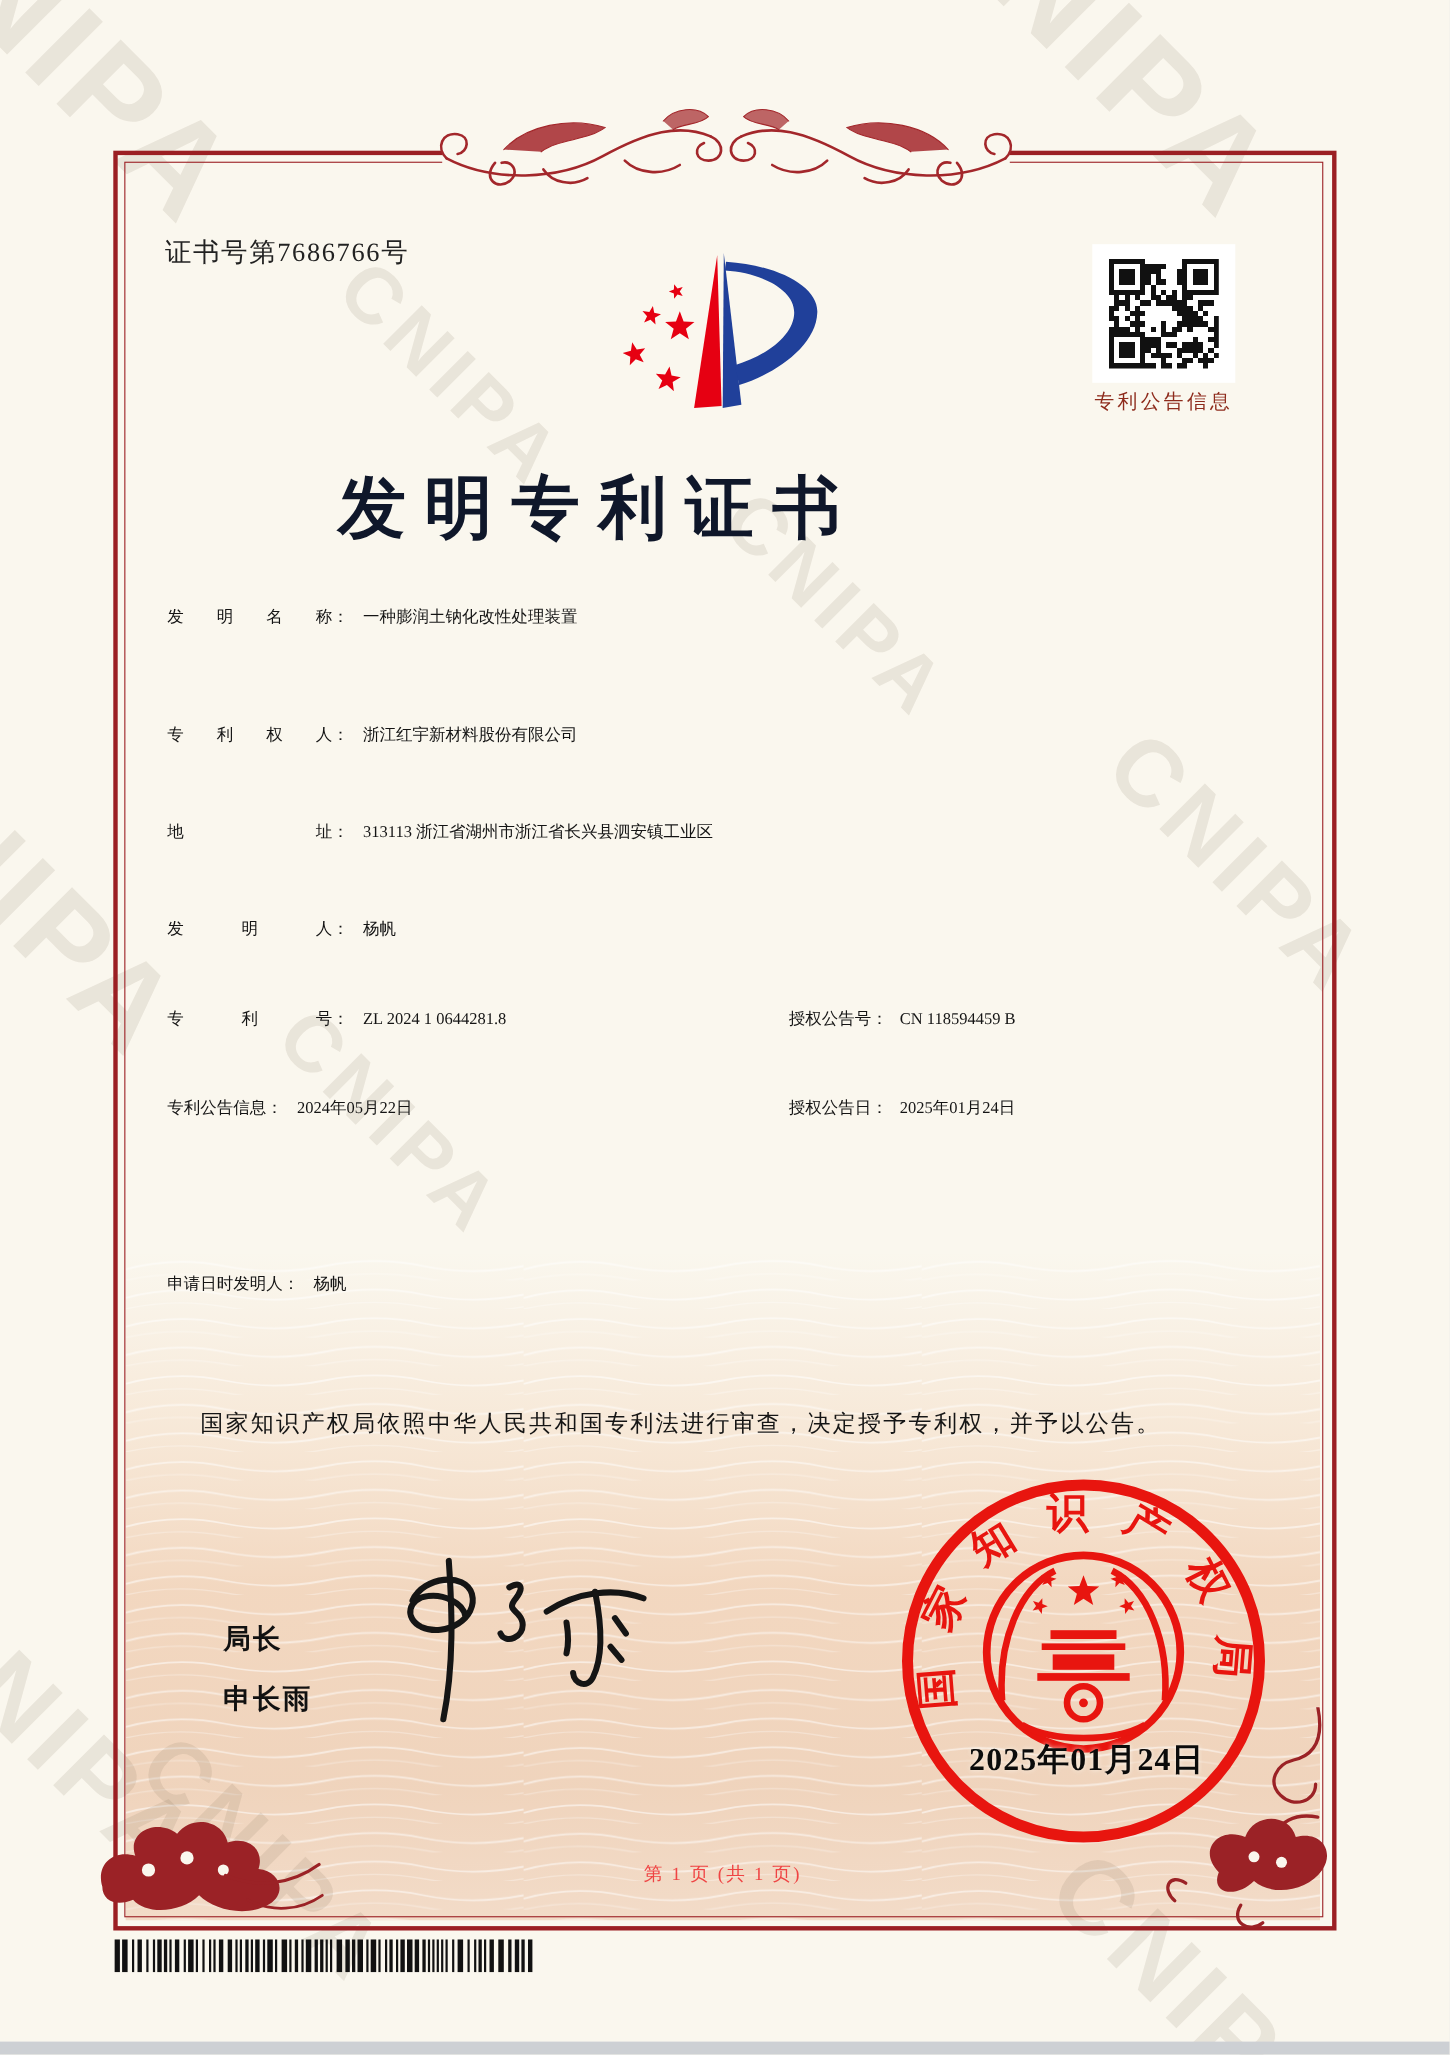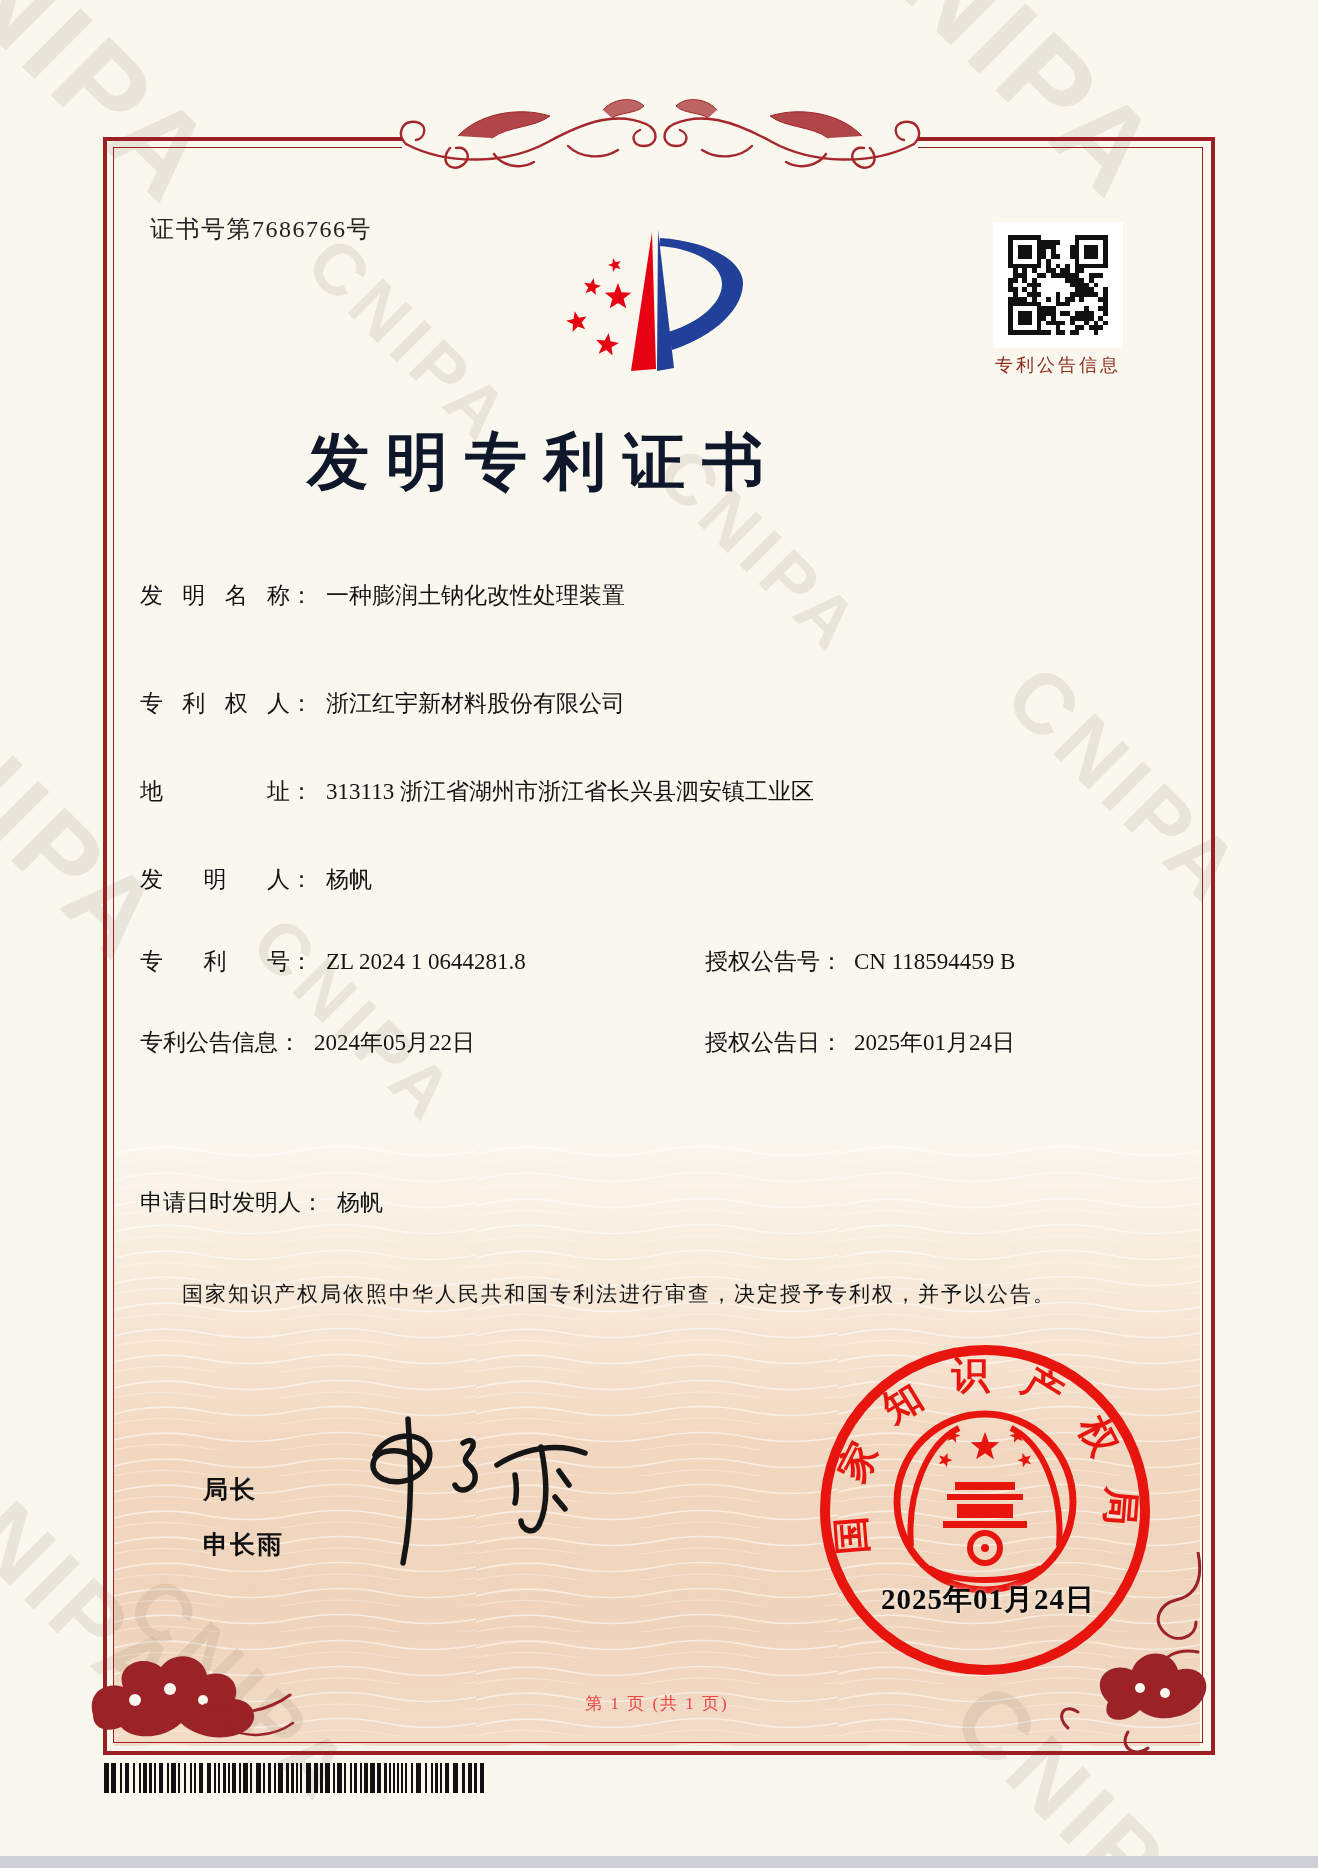--- a/index.html
+++ b/index.html
@@ -27,21 +27,21 @@
   
   .certno{position:absolute;left:150px;top:213px;font-size:24px;letter-spacing:1.5px;color:#222;z-index:6;}
   .logo{position:absolute;left:545px;top:188px;z-index:6;}
   .qr-card{position:absolute;left:993px;top:222px;width:130px;height:126px;background:#ffffff;z-index:6;}
   .qr-card svg{position:absolute;left:15px;top:13px;}
   .qr-caption{position:absolute;left:968px;top:353px;width:180px;text-align:center;
     font-size:18px;letter-spacing:3px;color:#8e2b1c;z-index:6;}
   .title{position:absolute;left:288px;top:420px;width:512px;text-align:center;
     font-size:62px;font-weight:700;letter-spacing:17px;color:#0f172a;z-index:6;}
   
-  .row{position:absolute;left:140px;font-size:23px;white-space:nowrap;z-index:6;color:#141414;margin-top:29px;}
+  .row{position:absolute;left:152px;font-size:15px;white-space:nowrap;z-index:6;color:#141414;}
   .lbl{display:inline-block;vertical-align:top;}
   .jl{width:150px;text-align:justify;text-align-last:justify;}
   .cl{display:inline-block;margin-right:13px;}
   .cell2{position:absolute;left:565px;top:0;white-space:nowrap;text-align:right;}
   .cell2 .cl{margin-right:11px;}
   
   .stmt{position:absolute;left:140px;width:1042px;font-size:21px;letter-spacing:2px;
     color:#151515;z-index:6;white-space:nowrap;}
   .stmt.l1{text-indent:2em;}
   .stmt.l2{width:1045px;text-align:justify;text-align-last:justify;white-space:normal;}

